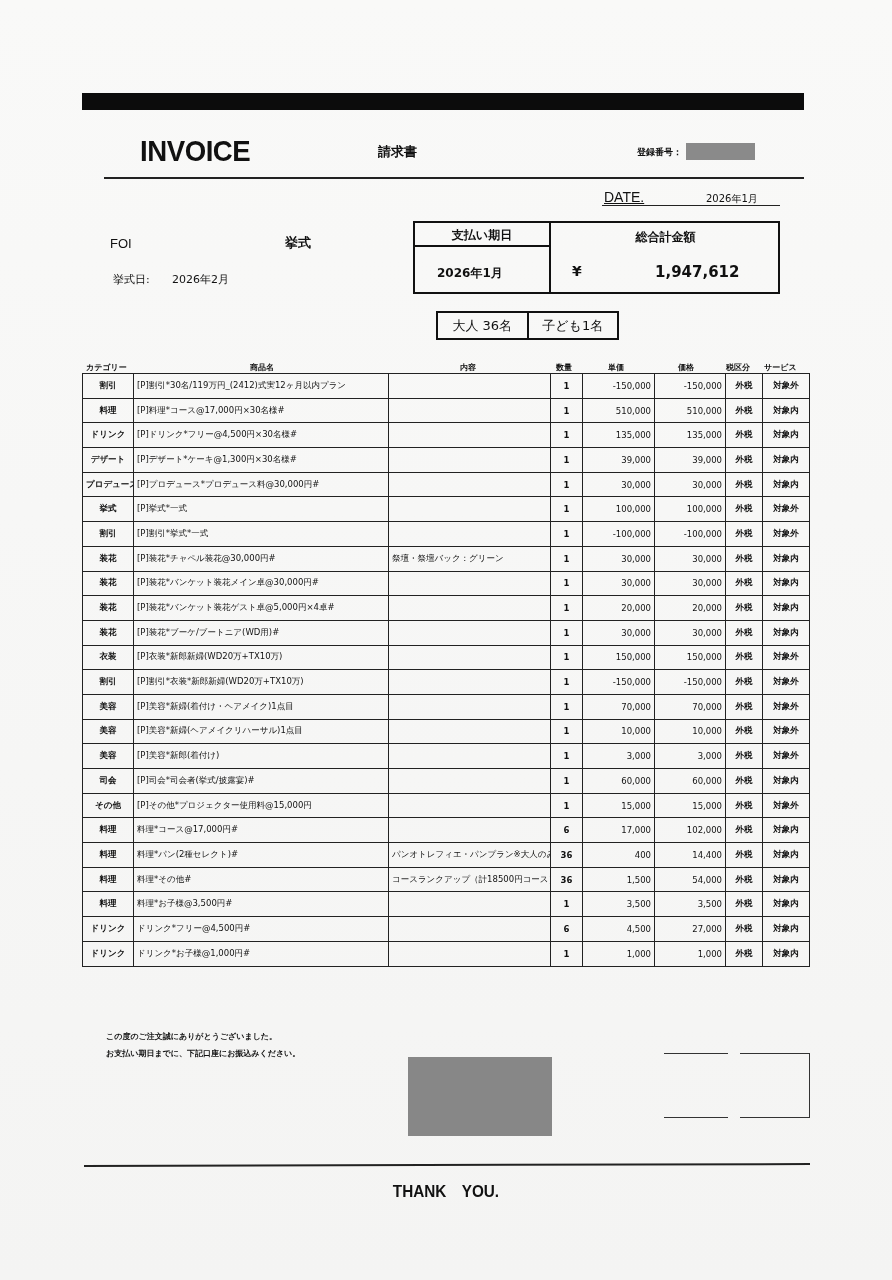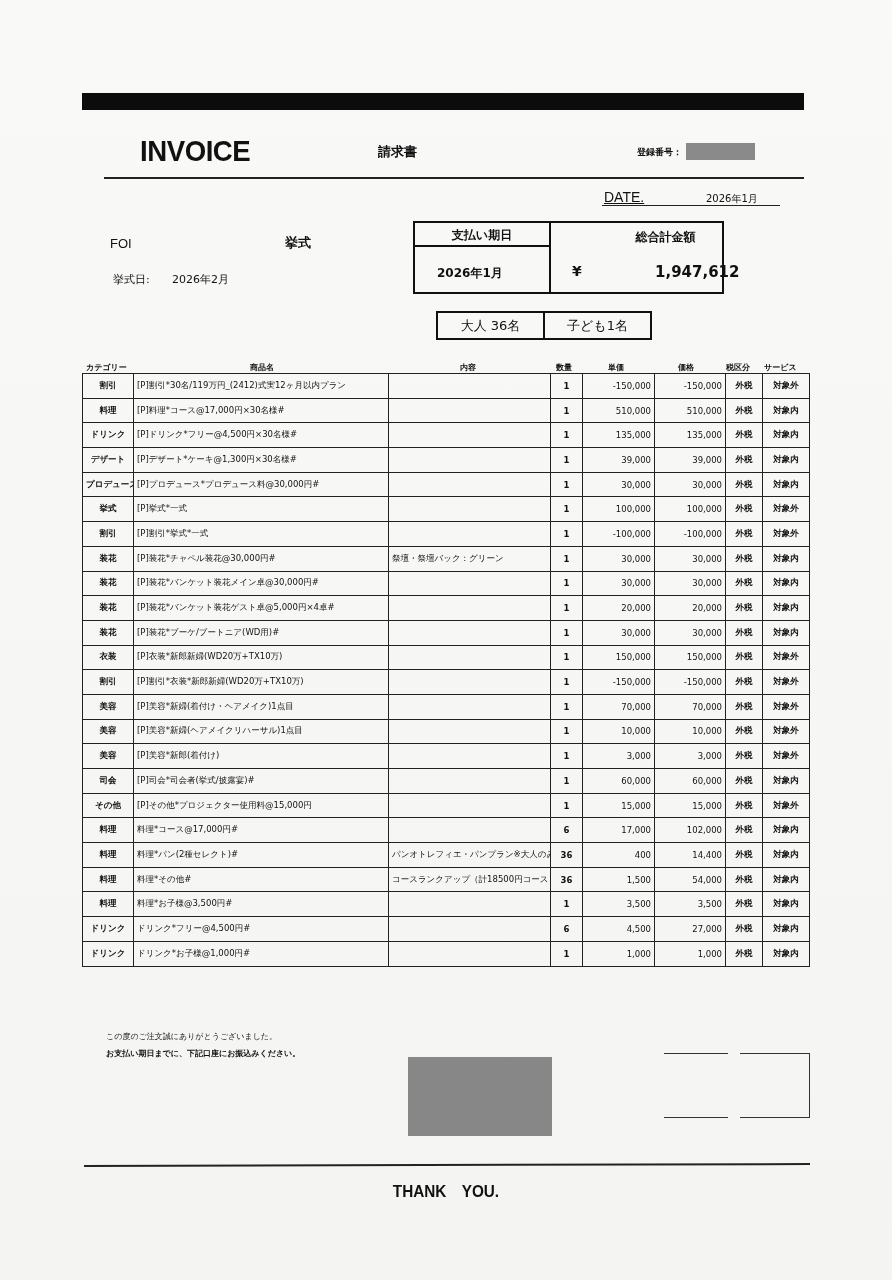--- a/index.html
+++ b/index.html
@@ -15,41 +15,41 @@
   .regno-label { position: absolute; left: 637px; top: 146px; font-weight: bold; font-size: 9px; }
   .regno-redact { position: absolute; left: 686px; top: 143px; width: 69px; height: 17px; background: #8a8a8a; }
   .hr1 { position: absolute; left: 104px; top: 177px; width: 700px; height: 2px; background: #222; }
   .date-label { position: absolute; left: 604px; top: 189px; font-family: "Liberation Sans", sans-serif; font-size: 14px; text-decoration: underline; }
   .date-val { position: absolute; left: 706px; top: 192px; font-size: 10px; }
   .date-line { position: absolute; left: 602px; top: 205px; width: 178px; height: 1px; background: #222; }
   .for-label { position: absolute; left: 110px; top: 236px; font-family: "Liberation Sans", sans-serif; font-size: 13px; }
   .ceremony { position: absolute; left: 285px; top: 234px; font-weight: bold; font-size: 13px; }
   .cdate-label { position: absolute; left: 113px; top: 272px; font-size: 11px; }
   .cdate-val { position: absolute; left: 172px; top: 272px; font-size: 11px; }
-  .paybox { position: absolute; left: 413px; top: 221px; width: 311px; height: 73px; border: 2px solid #111; box-sizing: border-box; }
+  .paybox { position: absolute; left: 413px; top: 221px; width: 367px; height: 73px; border: 2px solid #111; box-sizing: border-box; }
   .paybox .divv { position: absolute; left: 134px; top: 0; width: 2px; height: 100%; background: #111; }
   .paybox .divh { position: absolute; left: 0; top: 22px; width: 134px; height: 2px; background: #111; }
   .pay-label { position: absolute; left: 0; top: 4px; width: 134px; text-align: center; font-weight: bold; font-size: 12px; }
   .pay-val { position: absolute; left: 22px; top: 42px; font-weight: bold; font-size: 12px; }
   .total-label { position: absolute; left: 136px; top: 6px; width: 229px; text-align: center; font-weight: bold; font-size: 12px; }
   .yen { position: absolute; left: 157px; top: 40px; font-weight: bold; font-size: 14px; }
   .total-val { position: absolute; left: 240px; top: 40px; font-weight: bold; font-size: 15px; }
-  .guestbox { position: absolute; left: 436px; top: 311px; width: 216px; height: 29px; border: 2px solid #111; box-sizing: border-box; display: flex; }
+  .guestbox { position: absolute; left: 436px; top: 311px; width: 183px; height: 29px; border: 2px solid #111; box-sizing: border-box; display: flex; }
   .guestbox div { flex: 1; text-align: center; font-size: 13px; line-height: 25px; }
   .guestbox div + div { border-left: 2px solid #111; }
   .th { position: absolute; top: 362px; font-weight: bold; font-size: 8px; }
   table.items { position: absolute; left: 82px; top: 373px; width: 727px; border-collapse: collapse; table-layout: fixed; }
   table.items td { border: 1px solid #222; height: 23.7px; padding: 0 3px; font-size: 8.5px; white-space: nowrap; overflow: hidden; }
   td.cat { text-align: center; font-weight: bold; font-size: 8px; }
   td.name { font-size: 8.5px; }
   td.desc { font-size: 8px; }
   td.qty { text-align: center; font-weight: bold; font-size: 9px; }
   td.num { text-align: right; font-size: 9px; padding-right: 4px; }
   td.tax, td.svc { text-align: center; font-size: 6.5px; font-weight: bold; }
-  .note1 { position: absolute; left: 106px; top: 1031px; font-size: 8px; font-weight: normal; }
+  .note1 { position: absolute; left: 106px; top: 1031px; font-size: 8px; font-weight: bold; }
   .note2 { position: absolute; left: 106px; top: 1048px; font-size: 8px; font-weight: bold; }
   .bank-redact { position: absolute; left: 408px; top: 1057px; width: 144px; height: 79px; background: #878787; }
   .stamp1 { position: absolute; left: 664px; top: 1053px; width: 64px; height: 63px; border-top: 1px solid #333; border-bottom: 1px solid #333; }
   .stamp2 { position: absolute; left: 740px; top: 1053px; width: 69px; height: 63px; border-top: 1px solid #333; border-bottom: 1px solid #333; border-right: 1px solid #333; }
   .hr2 { position: absolute; left: 84px; top: 1164px; width: 726px; height: 2px; background: #222; transform: rotate(-0.15deg); }
   .thanks { position: absolute; left: 0; width: 892px; top: 1180px; text-align: center; font-family: "Liberation Sans", sans-serif; font-weight: bold; font-size: 17px; word-spacing: 10px; transform: scaleX(0.9); }
 </style>
 </head>
 <body>
 

